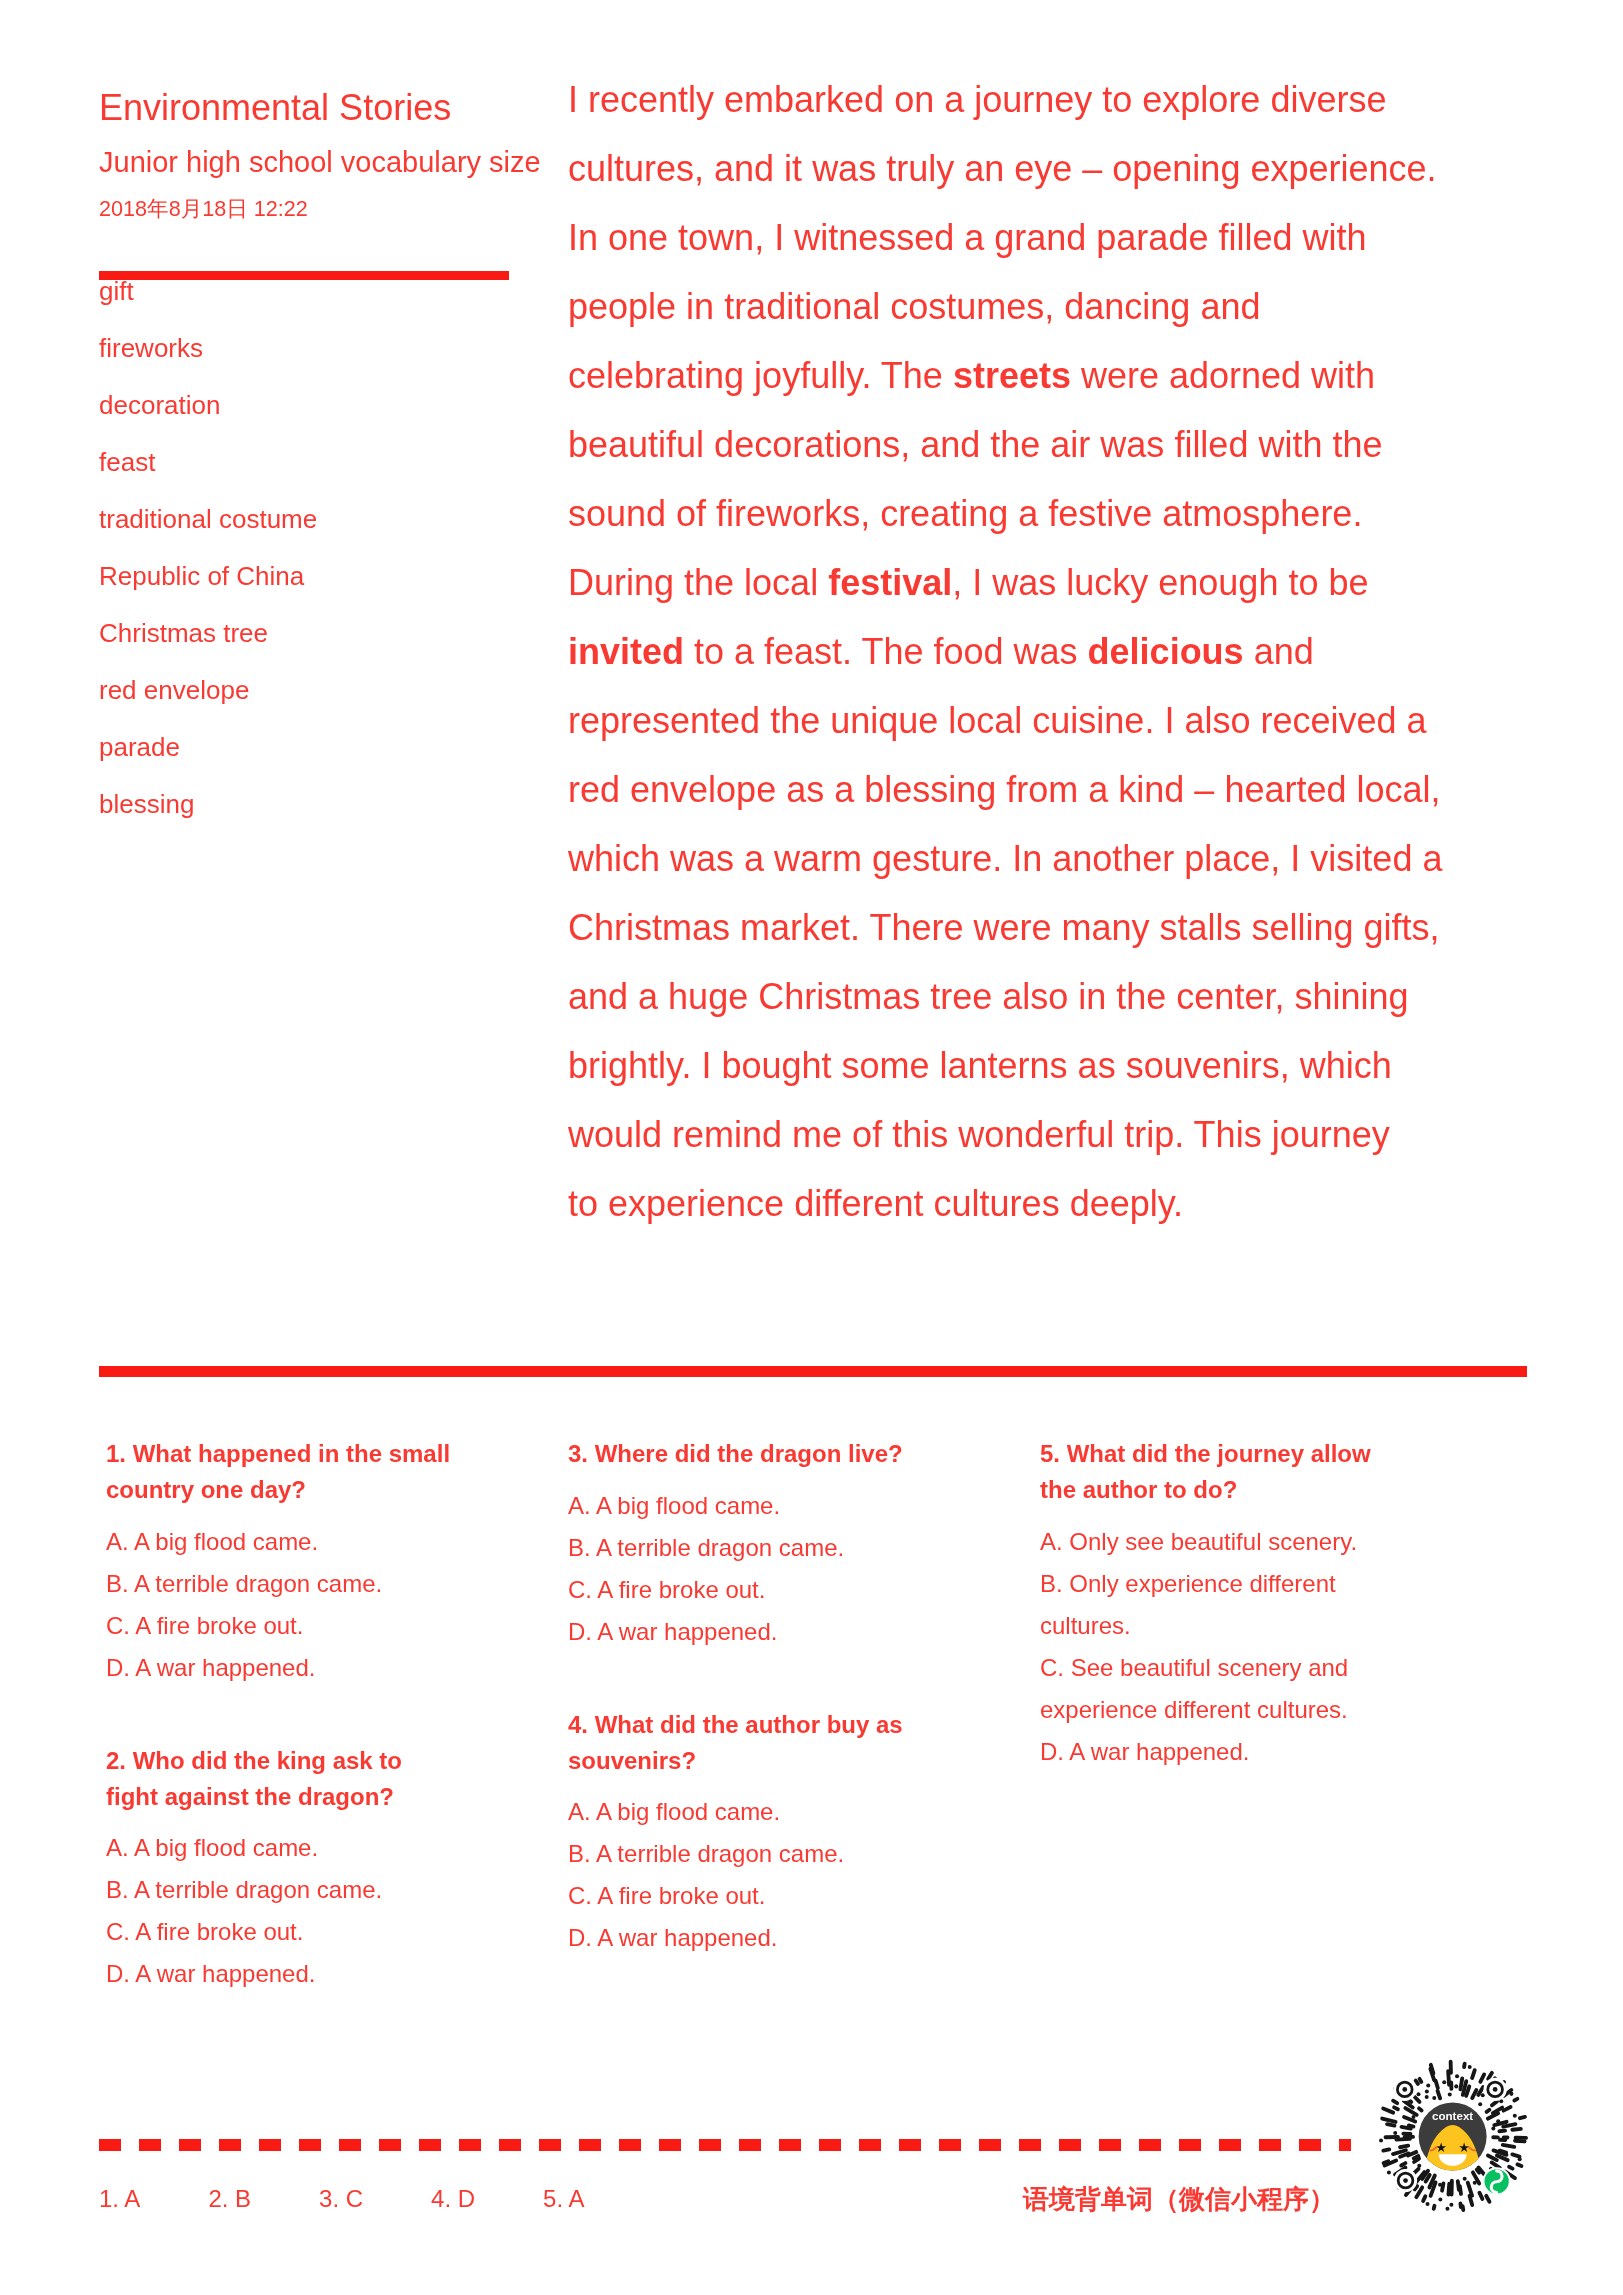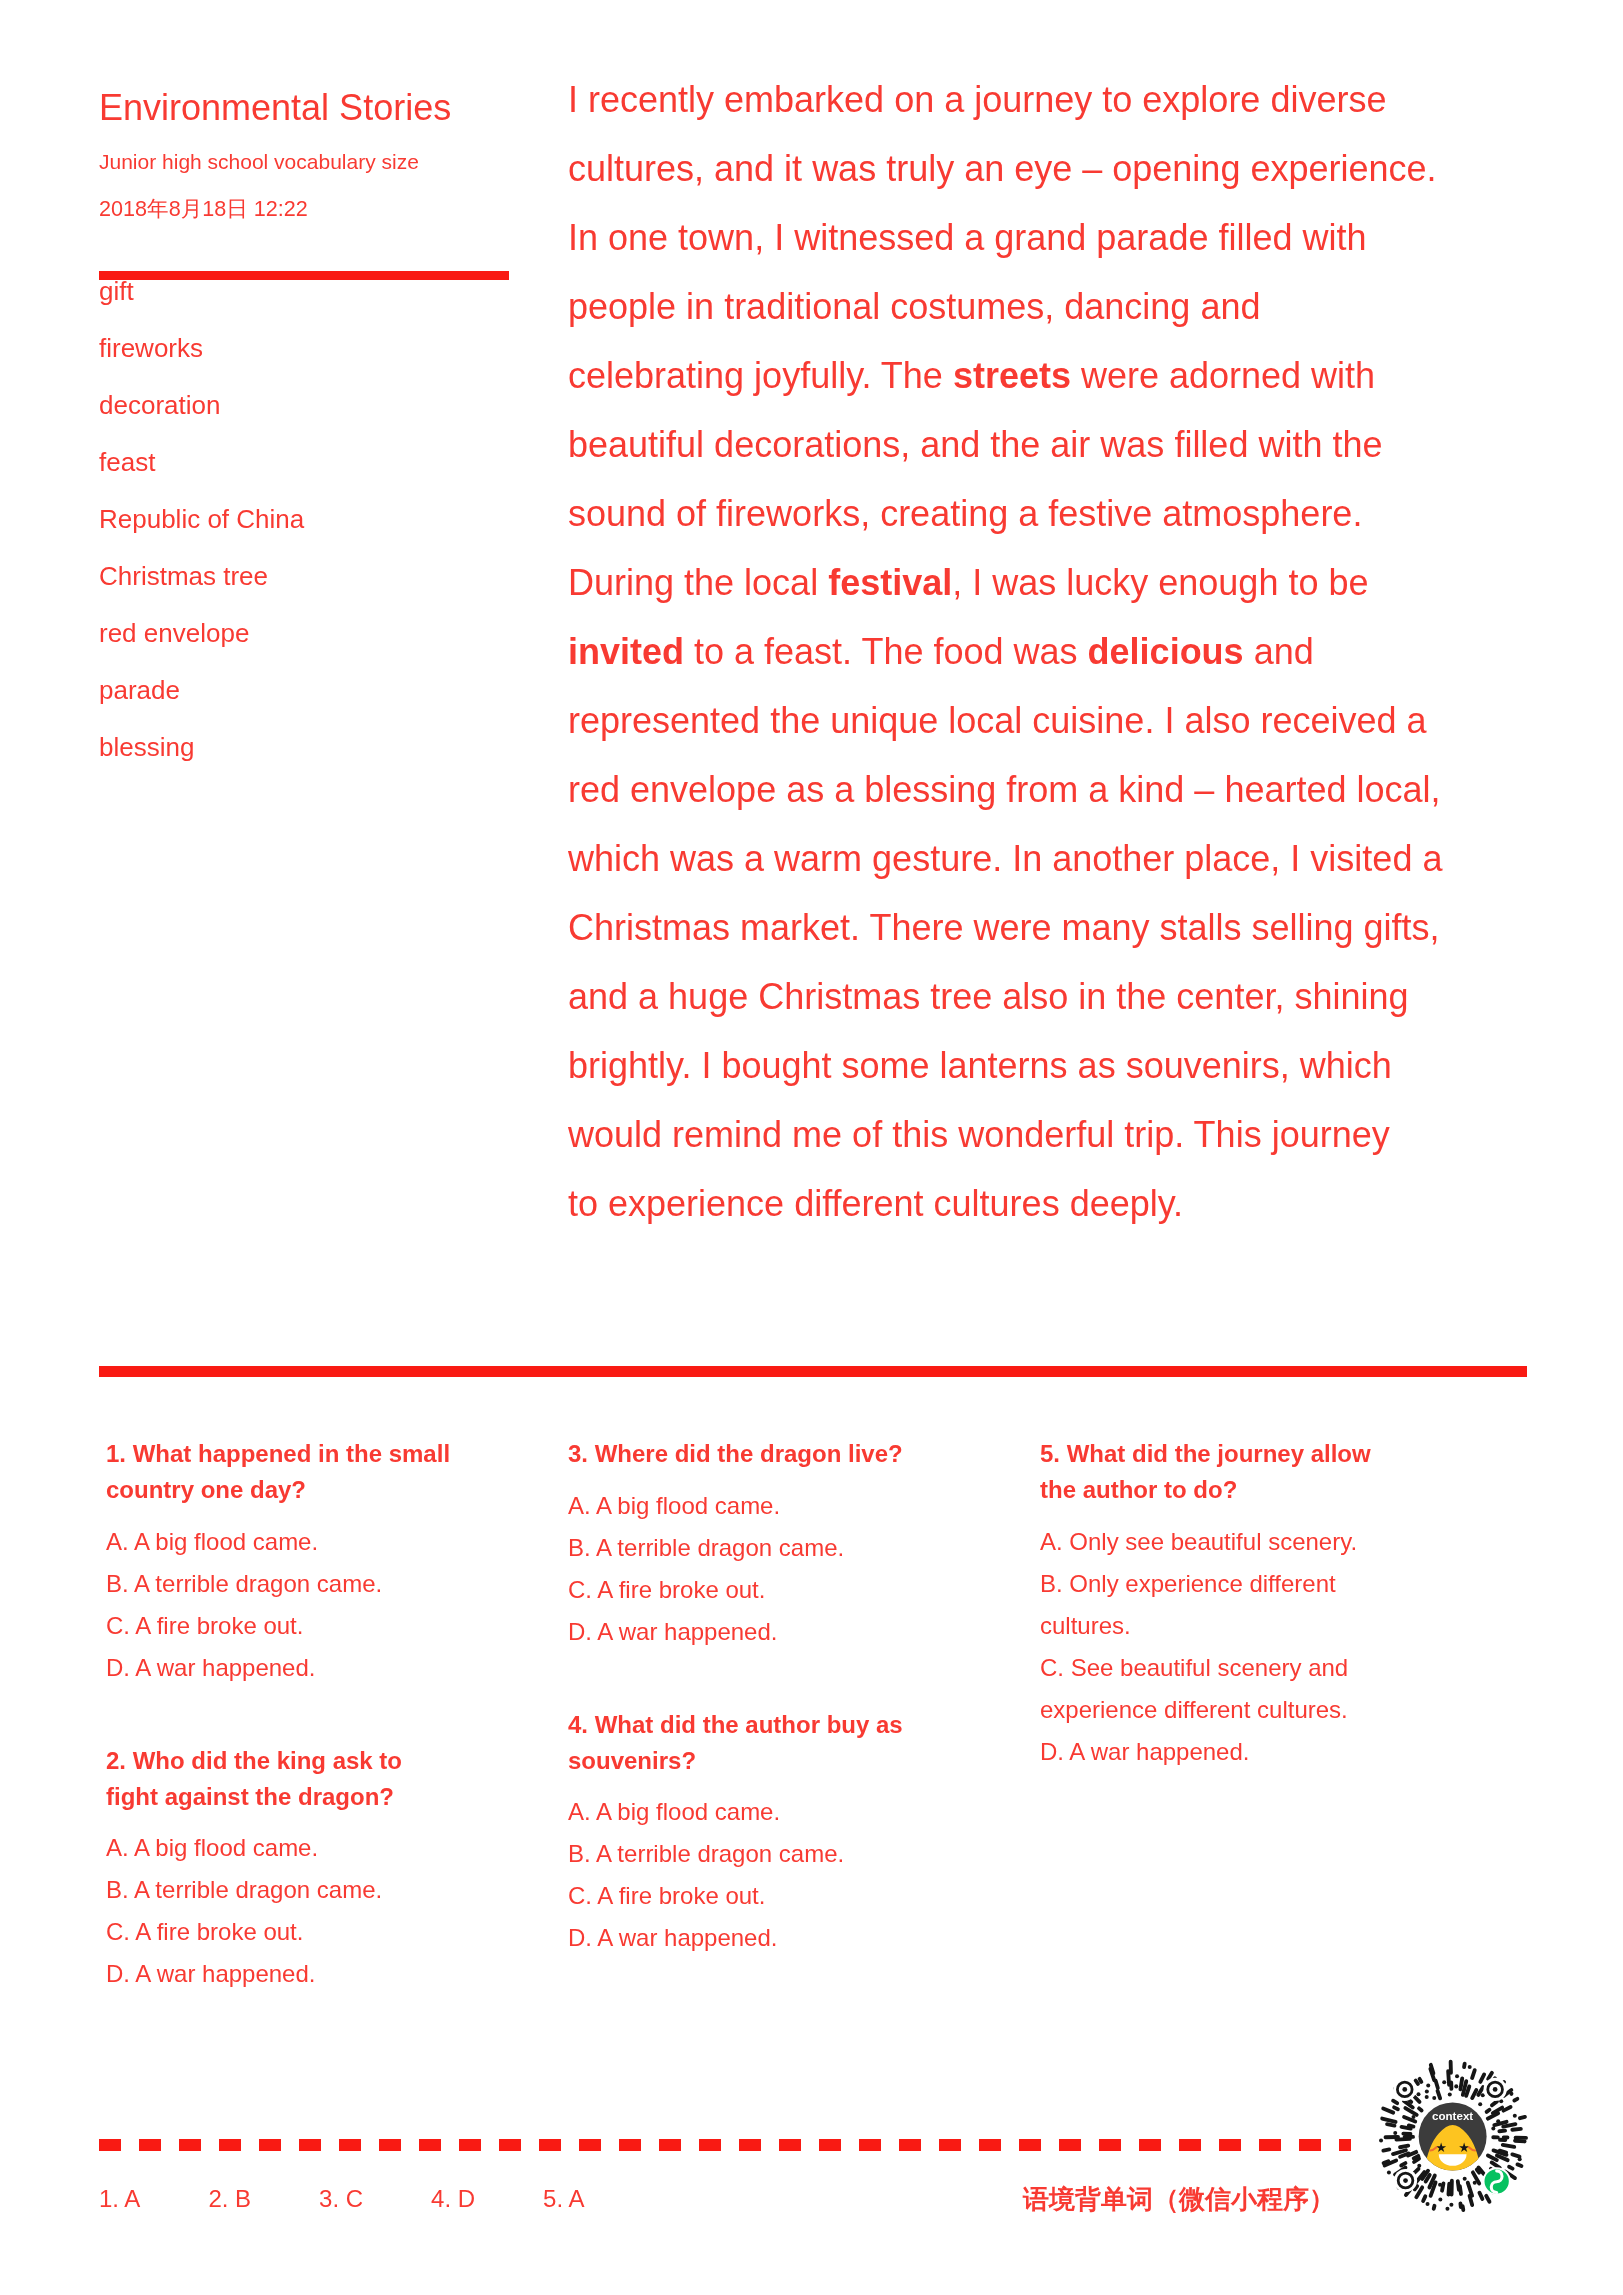--- a/index.html
+++ b/index.html
@@ -15,21 +15,21 @@
   .page{
     position:relative;
     width:1623px;height:2295px;
     background:#ffffff;
     overflow:hidden;
     font-family:"Liberation Sans","DejaVu Sans",sans-serif;
     color:var(--text-red);
   }
   
   .hdr-title{position:absolute;left:99px;top:87px;font-size:36px;line-height:41px;color:var(--text-red);}
-  .hdr-sub{position:absolute;left:99px;top:149px;font-size:21px;line-height:26px;color:var(--text-red);}
+  .hdr-sub{position:absolute;left:99px;top:149px;font-size:29px;line-height:26px;color:var(--text-red);}
   .hdr-date{position:absolute;left:99px;top:196px;font-size:21.6px;line-height:26px;color:var(--text-red);}
   .hdr-rule{position:absolute;left:99px;top:271px;width:410px;height:9.3px;background:var(--rule-red);}
   
   .vocab{position:absolute;left:99px;top:263px;width:433px;font-size:26px;}
   .vocab-item{height:57px;line-height:57px;white-space:nowrap;}
   
   .passage{position:absolute;left:568px;top:65px;width:1036px;font-size:36px;}
   .p-line{height:69px;line-height:69px;white-space:nowrap;}
   .p-line .b{font-weight:700;}
   
@@ -62,20 +62,21 @@
   <div class="hdr-title">Environmental Stories</div>
   <div class="hdr-sub">Junior high school vocabulary size</div>
   <div class="hdr-date">2018年8月18日 12:22</div>
   <div class="hdr-rule"></div>
 
   <div class="vocab">
       <div class="vocab-item">gift</div>
       <div class="vocab-item">fireworks</div>
       <div class="vocab-item">decoration</div>
       <div class="vocab-item">feast</div>
+      <div class="vocab-item">traditional costume</div>
       <div class="vocab-item">Republic of China</div>
       <div class="vocab-item">Christmas tree</div>
       <div class="vocab-item">red envelope</div>
       <div class="vocab-item">parade</div>
       <div class="vocab-item">blessing</div>
     </div>
 
   <div class="passage">
       <div class="p-line"><span>I recently embarked on a journey to explore diverse</span></div>
       <div class="p-line"><span>cultures, and it was truly an eye – opening experience.</span></div>

